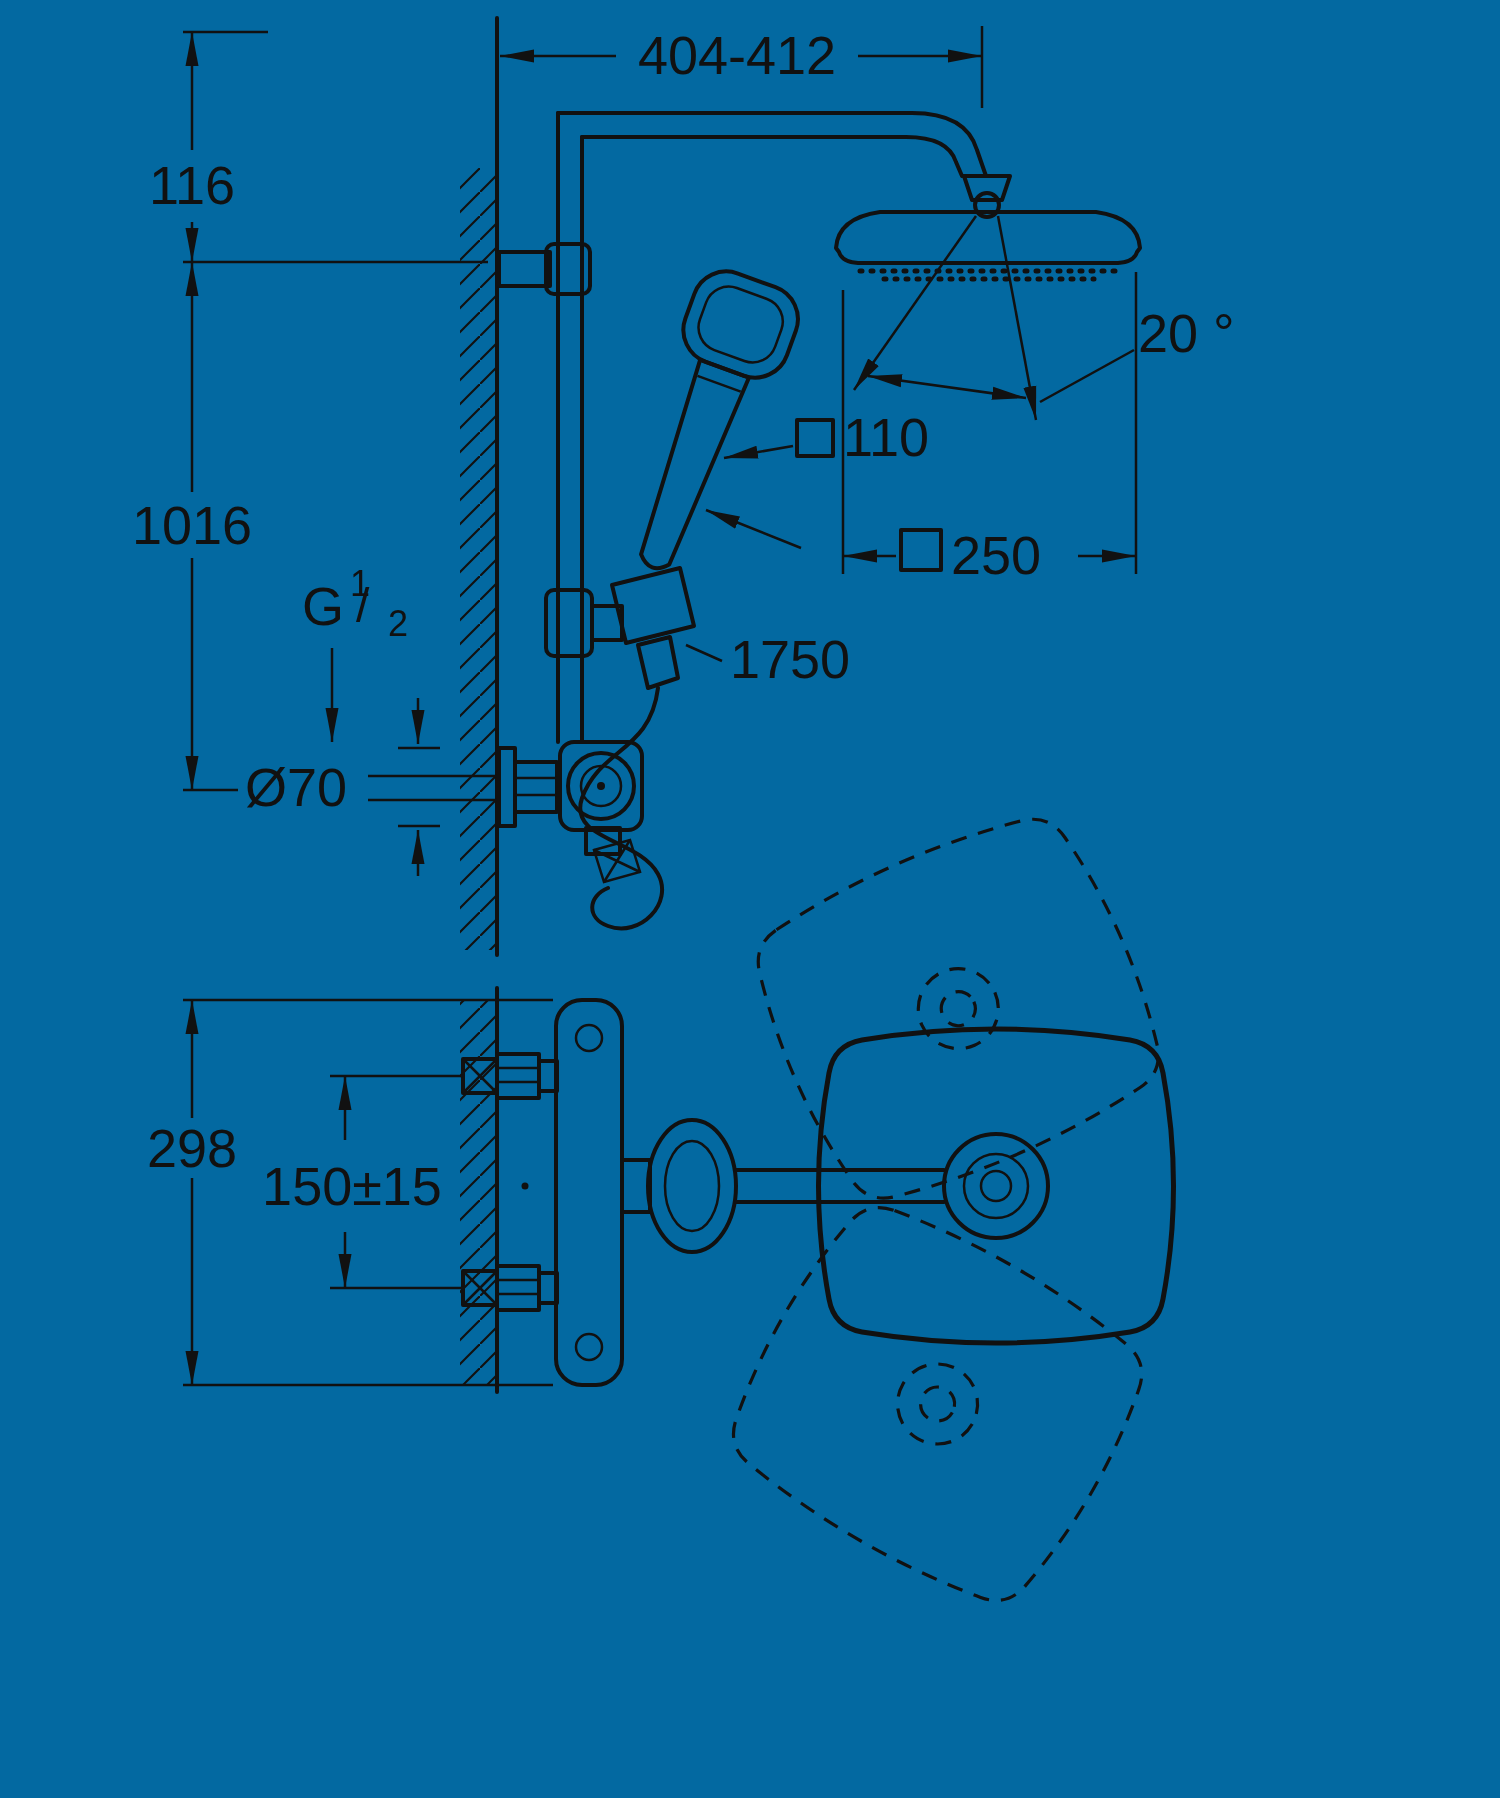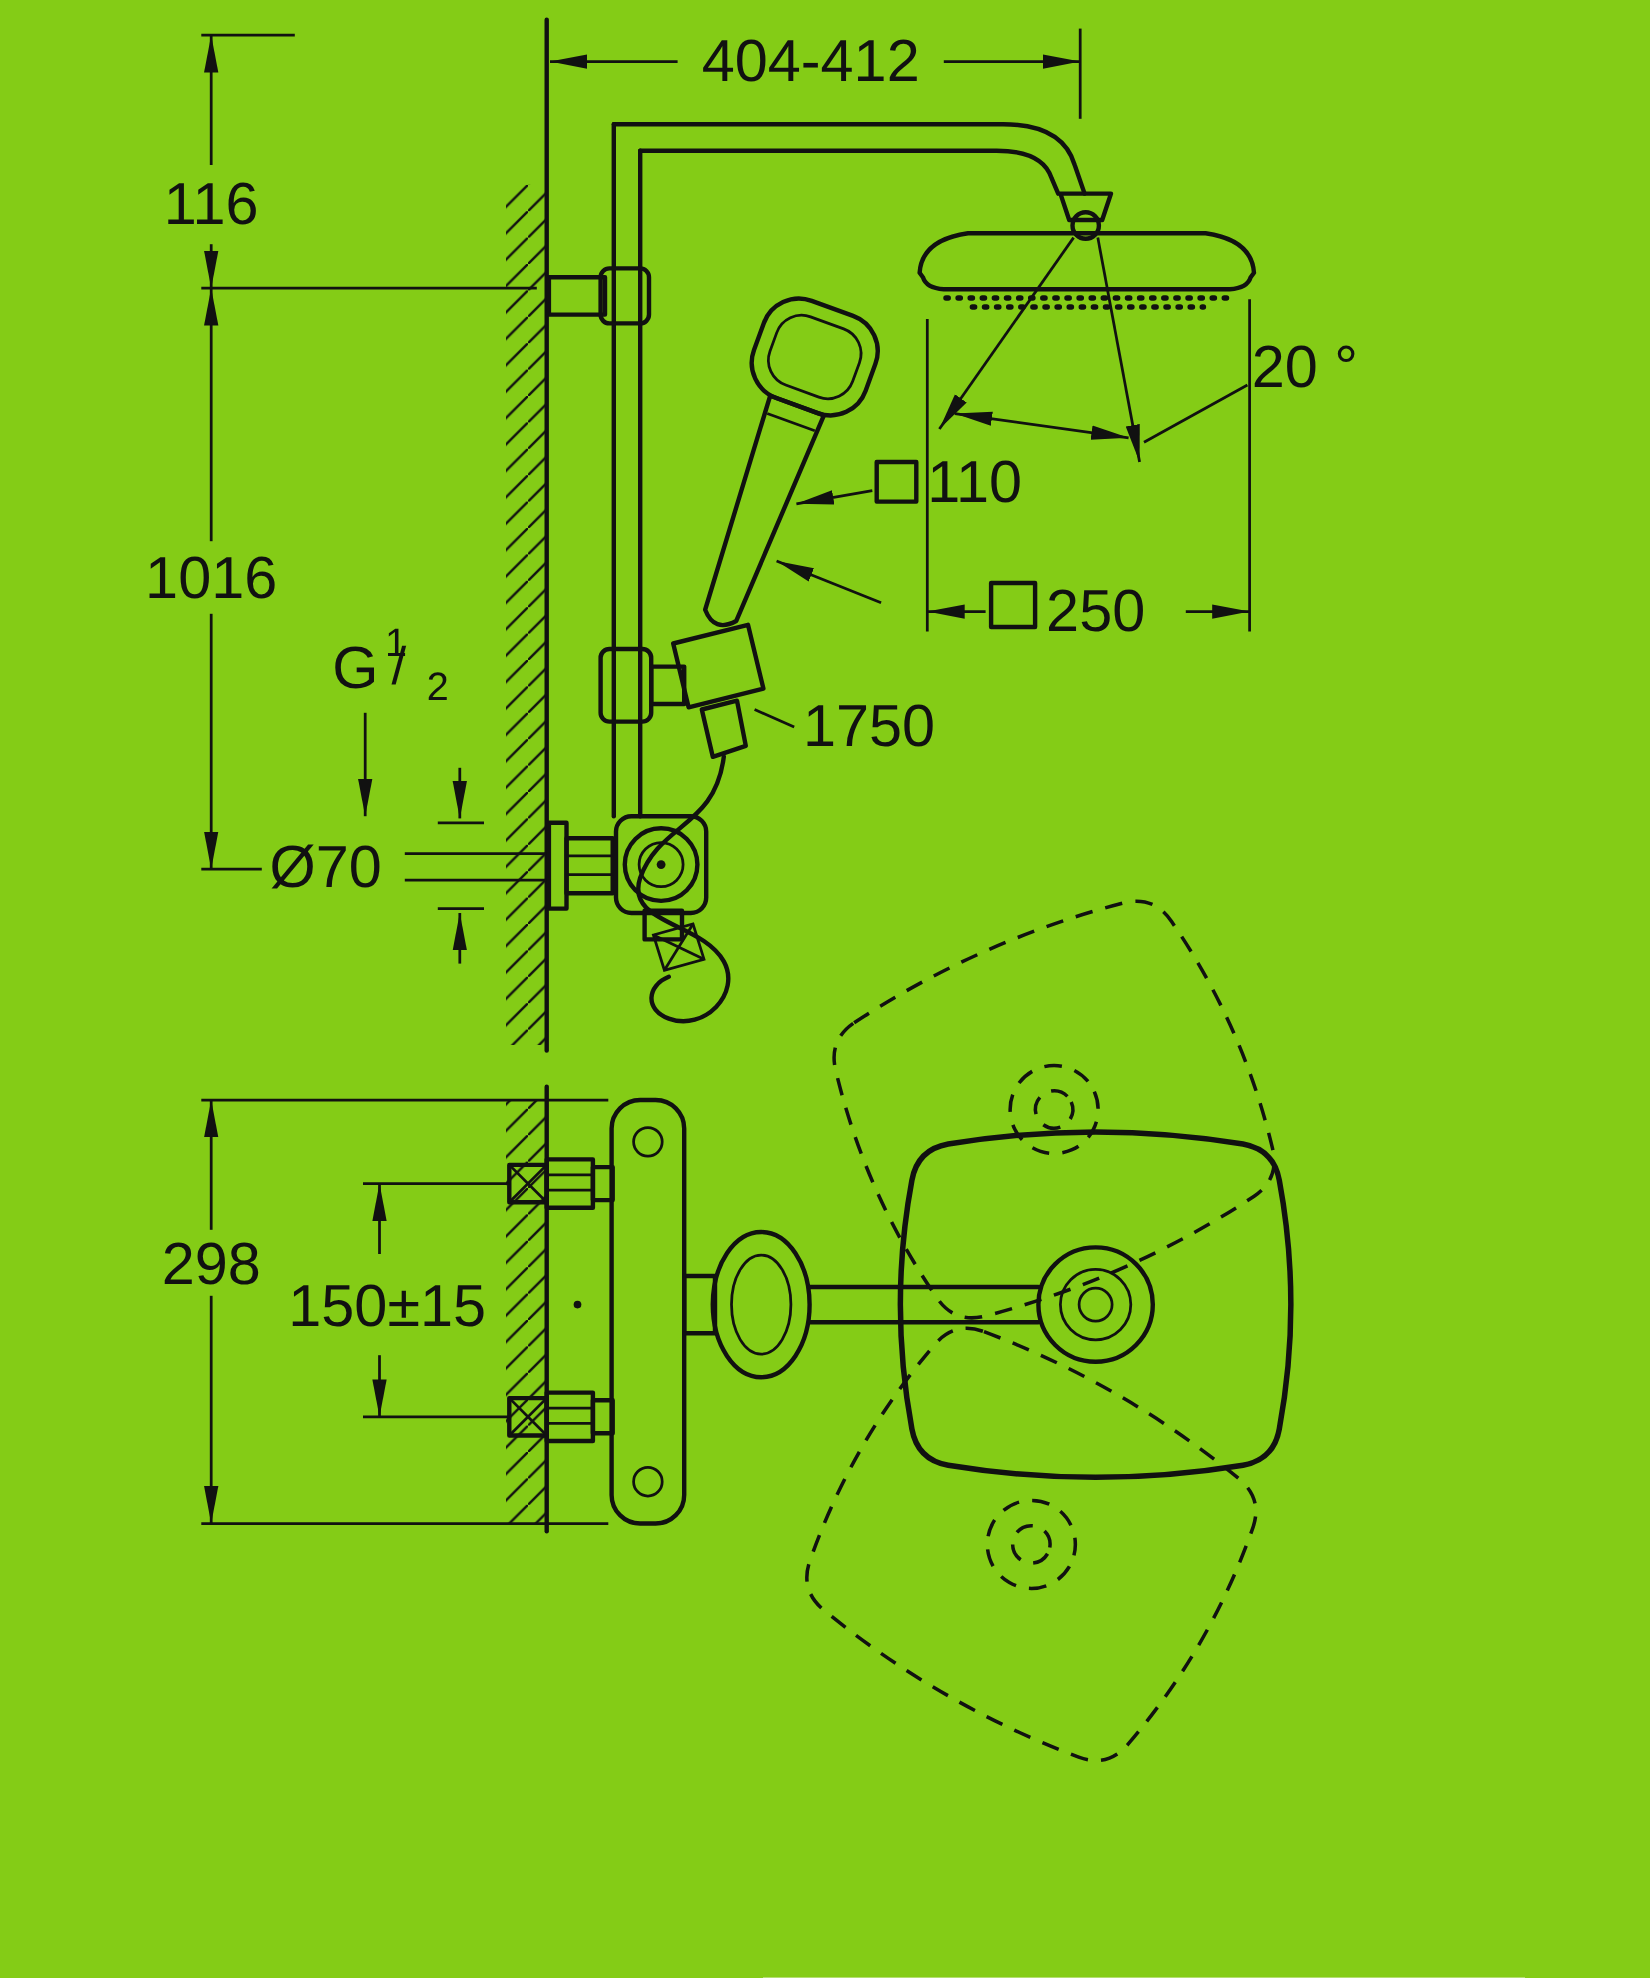--- a/index.html
+++ b/index.html
@@ -1,16 +1,16 @@
 <!DOCTYPE html>
 <html><head>
 <meta charset="utf-8">
 <style>
   html,body{margin:0;padding:0;background:#ffffff;}
-  .stage{width:1500px;height:1798px;background:#84cc16;position:relative;}
+  .stage{width:1500px;height:1798px;background:#0369a1;position:relative;}
   svg{display:block;}
   .ln{stroke:#111;stroke-width:4;fill:none;stroke-linecap:round;stroke-linejoin:round;}
   .ln5{stroke:#111;stroke-width:5;fill:none;stroke-linecap:round;stroke-linejoin:round;}
   .thin{stroke:#111;stroke-width:2.5;fill:none;stroke-linecap:butt;}
   .dash{stroke:#111;stroke-width:3.2;fill:none;stroke-dasharray:16 12;stroke-linecap:butt;}
   .dots{stroke:#111;stroke-width:5;fill:none;stroke-linecap:round;stroke-dasharray:2 9;}
   .txt{font-family:"Liberation Sans",sans-serif;font-size:54px;fill:#111;}
   .txt-sm{font-family:"Liberation Sans",sans-serif;font-size:36px;fill:#111;}
   .txt-slash{font-family:"Liberation Sans",sans-serif;font-size:48px;fill:#111;}
 </style>

